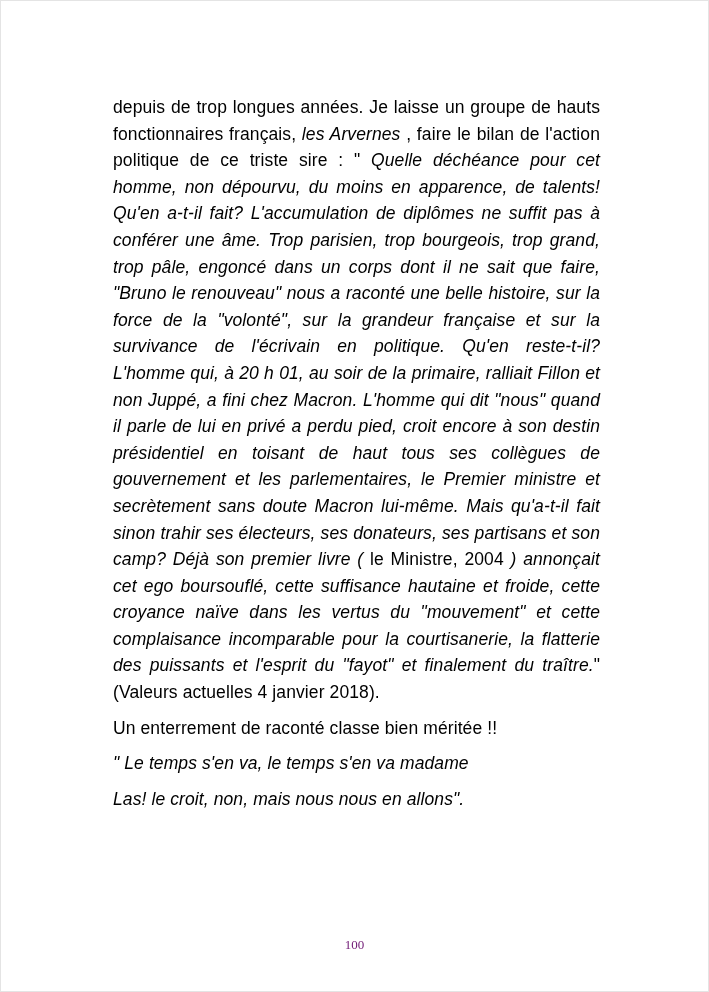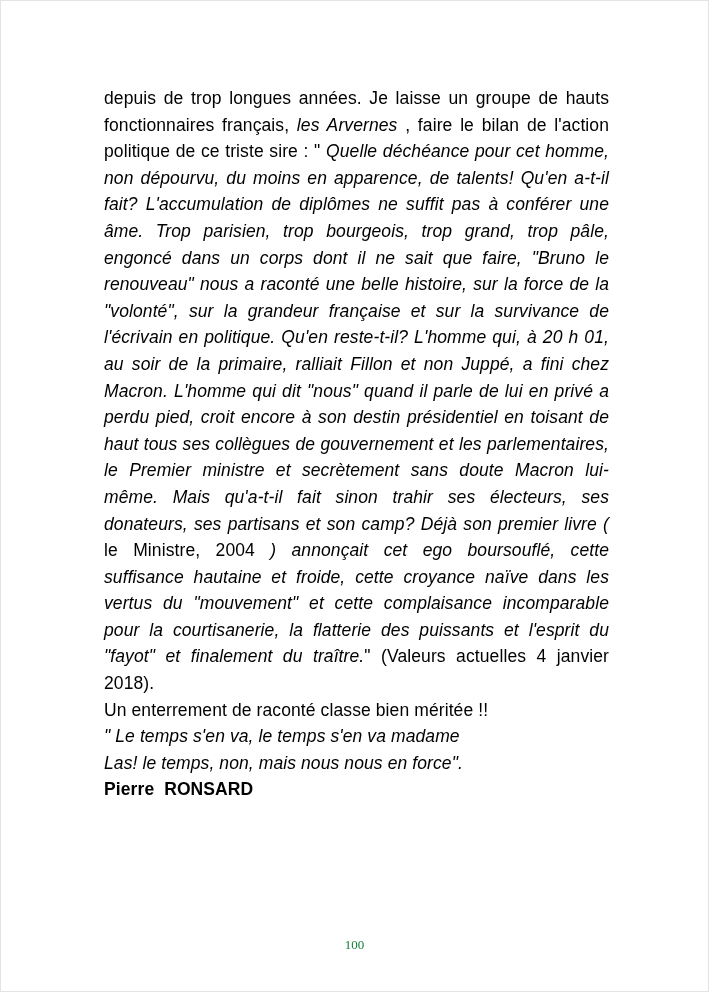--- a/index.html
+++ b/index.html
@@ -25,21 +25,21 @@
   .text-block {
     position: absolute;
     left: 103px;
     top: 84px;
     width: 505px;
     font-size: 17.5px;
     line-height: 26.6px;
     letter-spacing: 0.1px;
   }
   .para {
-    margin: 0;
+    margin: 9px;
     padding: 0;
   }
   .para.justify {
     text-align: justify;
     text-justify: inter-word;
   }
   .italic {
     font-style: italic;
   }
   .bold {
@@ -49,30 +49,29 @@
     white-space: pre-wrap;
   }
   .footer {
     position: absolute;
     left: 0;
     right: 0;
     top: 936px;
     text-align: center;
     font-family: "Liberation Serif", serif;
     font-size: 13px;
-    color: #15803d;
+    color: #701a75;
   }
 </style>
 </head>
 <body>
 
 <div class="page" data-name="document-page">
   <div class="text-block" data-name="text-block">
       <p class="para justify" data-name="paragraph-critique"><span data-name="text-segment-regular">depuis de trop longues années. Je laisse un groupe de hauts fonctionnaires français, </span><span data-name="text-segment-italic" class="italic">les Arvernes</span><span data-name="text-segment-regular"> , faire le bilan de l'action politique de ce triste sire : " </span><span data-name="text-segment-italic" class="italic">Quelle déchéance pour cet homme, non dépourvu, du moins en apparence, de talents! Qu'en a-t-il fait? L'accumulation de diplômes ne suffit pas à conférer une âme. Trop parisien, trop bourgeois, trop grand, trop pâle, engoncé dans un corps dont il ne sait que faire, "Bruno le renouveau" nous a raconté une belle histoire, sur la force de la "volonté", sur la grandeur française et sur la survivance de l'écrivain en politique. Qu'en reste-t-il? L'homme qui, à 20 h 01, au soir de la primaire, ralliait Fillon et non Juppé, a fini chez Macron. L'homme qui dit "nous" quand il parle de lui en privé a perdu pied, croit encore à son destin présidentiel en toisant de haut tous ses collègues de gouvernement et les parlementaires, le Premier ministre et secrètement sans doute Macron lui-même. Mais qu'a-t-il fait sinon trahir ses électeurs, ses donateurs, ses partisans et son camp? Déjà son premier livre ( </span><span data-name="text-segment-regular">le Ministre, 2004</span><span data-name="text-segment-italic" class="italic"> ) annonçait cet ego boursouflé, cette suffisance hautaine et froide, cette croyance naïve dans les vertus du "mouvement" et cette complaisance incomparable pour la courtisanerie, la flatterie des puissants et l'esprit du "fayot" et finalement du traître.</span><span data-name="text-segment-regular">" (Valeurs actuelles 4 janvier 2018).</span></p>
       <p class="para" data-name="paragraph-enterrement"><span data-name="text-segment-regular">Un enterrement de raconté classe bien méritée !!</span></p>
       <p class="para" data-name="poem-line-1"><span data-name="text-segment-italic" class="italic">" Le temps s'en va, le temps s'en va madame</span></p>
-      <p class="para" data-name="poem-line-2"><span data-name="text-segment-italic" class="italic">Las! le temps, non, mais nous nous en force".</span></p>
-      <p class="para" data-name="author-signature"><span data-name="text-segment-bold" class="bold">Pierre  RONSARD</span></p>
+      <p class="para" data-name="poem-line-2"><span data-name="text-segment-italic" class="italic">Las! le croit, non, mais nous nous en allons".</span></p>
     </div>
   <div class="footer" data-name="page-footer">
     <span data-name="page-number">100</span>
   </div>
 </div>
 
 </body></html>

